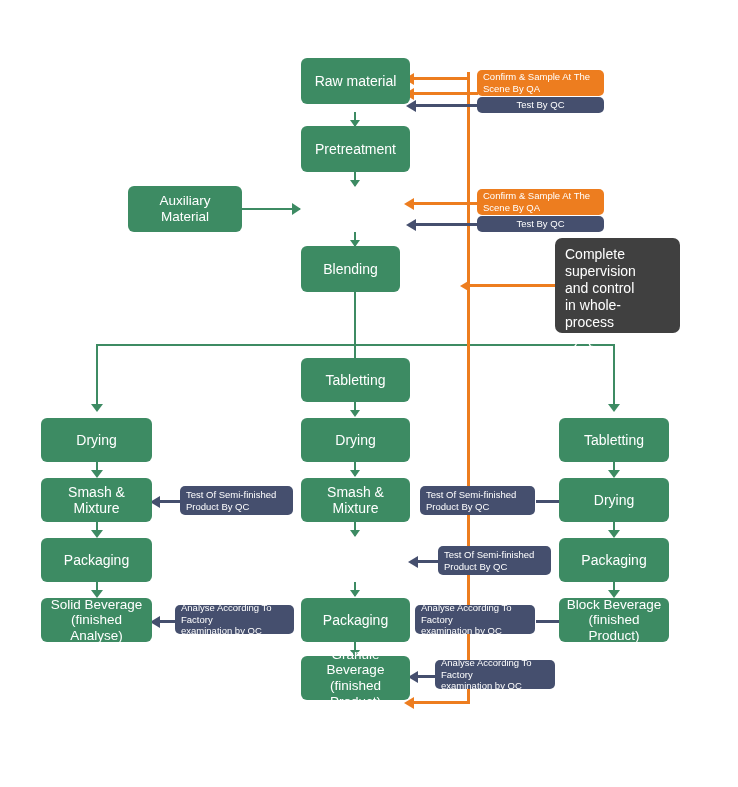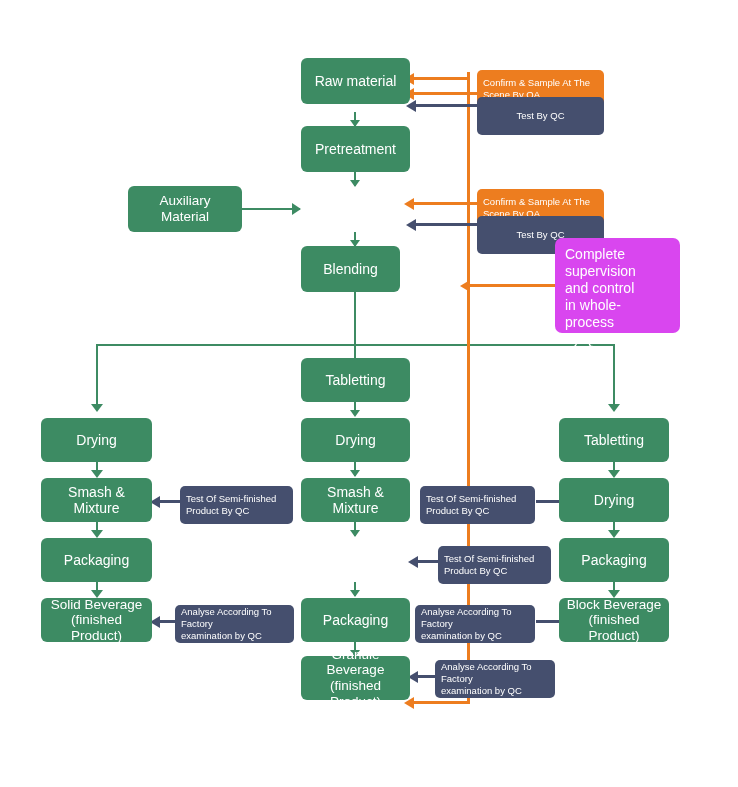--- a/index.html
+++ b/index.html
@@ -26,30 +26,30 @@
   .node.two-line{font-size:13.5px;}
   
   .chip{
     position:absolute;
     border-radius:5px;
     color:#ffffff;
     box-sizing:border-box;
     display:flex;align-items:center;
     font-size:9.5px;
     line-height:1.25;
-    padding:19px 6px;
+    padding:8px 6px;
     white-space:pre-line;
     z-index:4;
   }
   .chip.orange{background:#ED7D1F;}
   .chip.navy{background:#454F6E;}
   .chip.center{justify-content:center;text-align:left;}
   .chip-big{
     position:absolute;
-    background:#d946ef;
+    background:#404040;
     color:#ffffff;
     border-radius:7px;
     box-sizing:border-box;
     padding:8px 10px;
     font-size:14px;
     line-height:1.22;
     white-space:pre-line;
     z-index:4;
   }
   
@@ -176,21 +176,21 @@
   <div class="node" style="left:559px;top:418px;width:110px;height:44px;">Tabletting</div>
 
   <div class="node" style="left:41px;top:478px;width:111px;height:44px;">Smash &amp; Mixture</div>
   <div class="node" style="left:301px;top:478px;width:109px;height:44px;">Smash &amp; Mixture</div>
   <div class="node" style="left:559px;top:478px;width:110px;height:44px;">Drying</div>
 
   <div class="node" style="left:41px;top:538px;width:111px;height:44px;">Packaging</div>
   <div class="node" style="left:559px;top:538px;width:110px;height:44px;">Packaging</div>
 
   <div class="node two-line" style="left:41px;top:598px;width:111px;height:44px;">Solid Beverage
-(finished Product)</div>
+(finished Analyse)</div>
   <div class="node" style="left:301px;top:598px;width:109px;height:44px;">Packaging</div>
   <div class="node two-line" style="left:559px;top:598px;width:110px;height:44px;">Block Beverage
 (finished Product)</div>
 
   <div class="node two-line" style="left:301px;top:656px;width:109px;height:44px;">Granule Beverage
 (finished Product)</div>
 
   <div class="chip orange" style="left:477px;top:70px;width:127px;height:26px;">Confirm &amp; Sample At The
 Scene By QA</div>
   <div class="chip navy center" style="left:477px;top:97px;width:127px;height:15px;">Test By QC</div>

